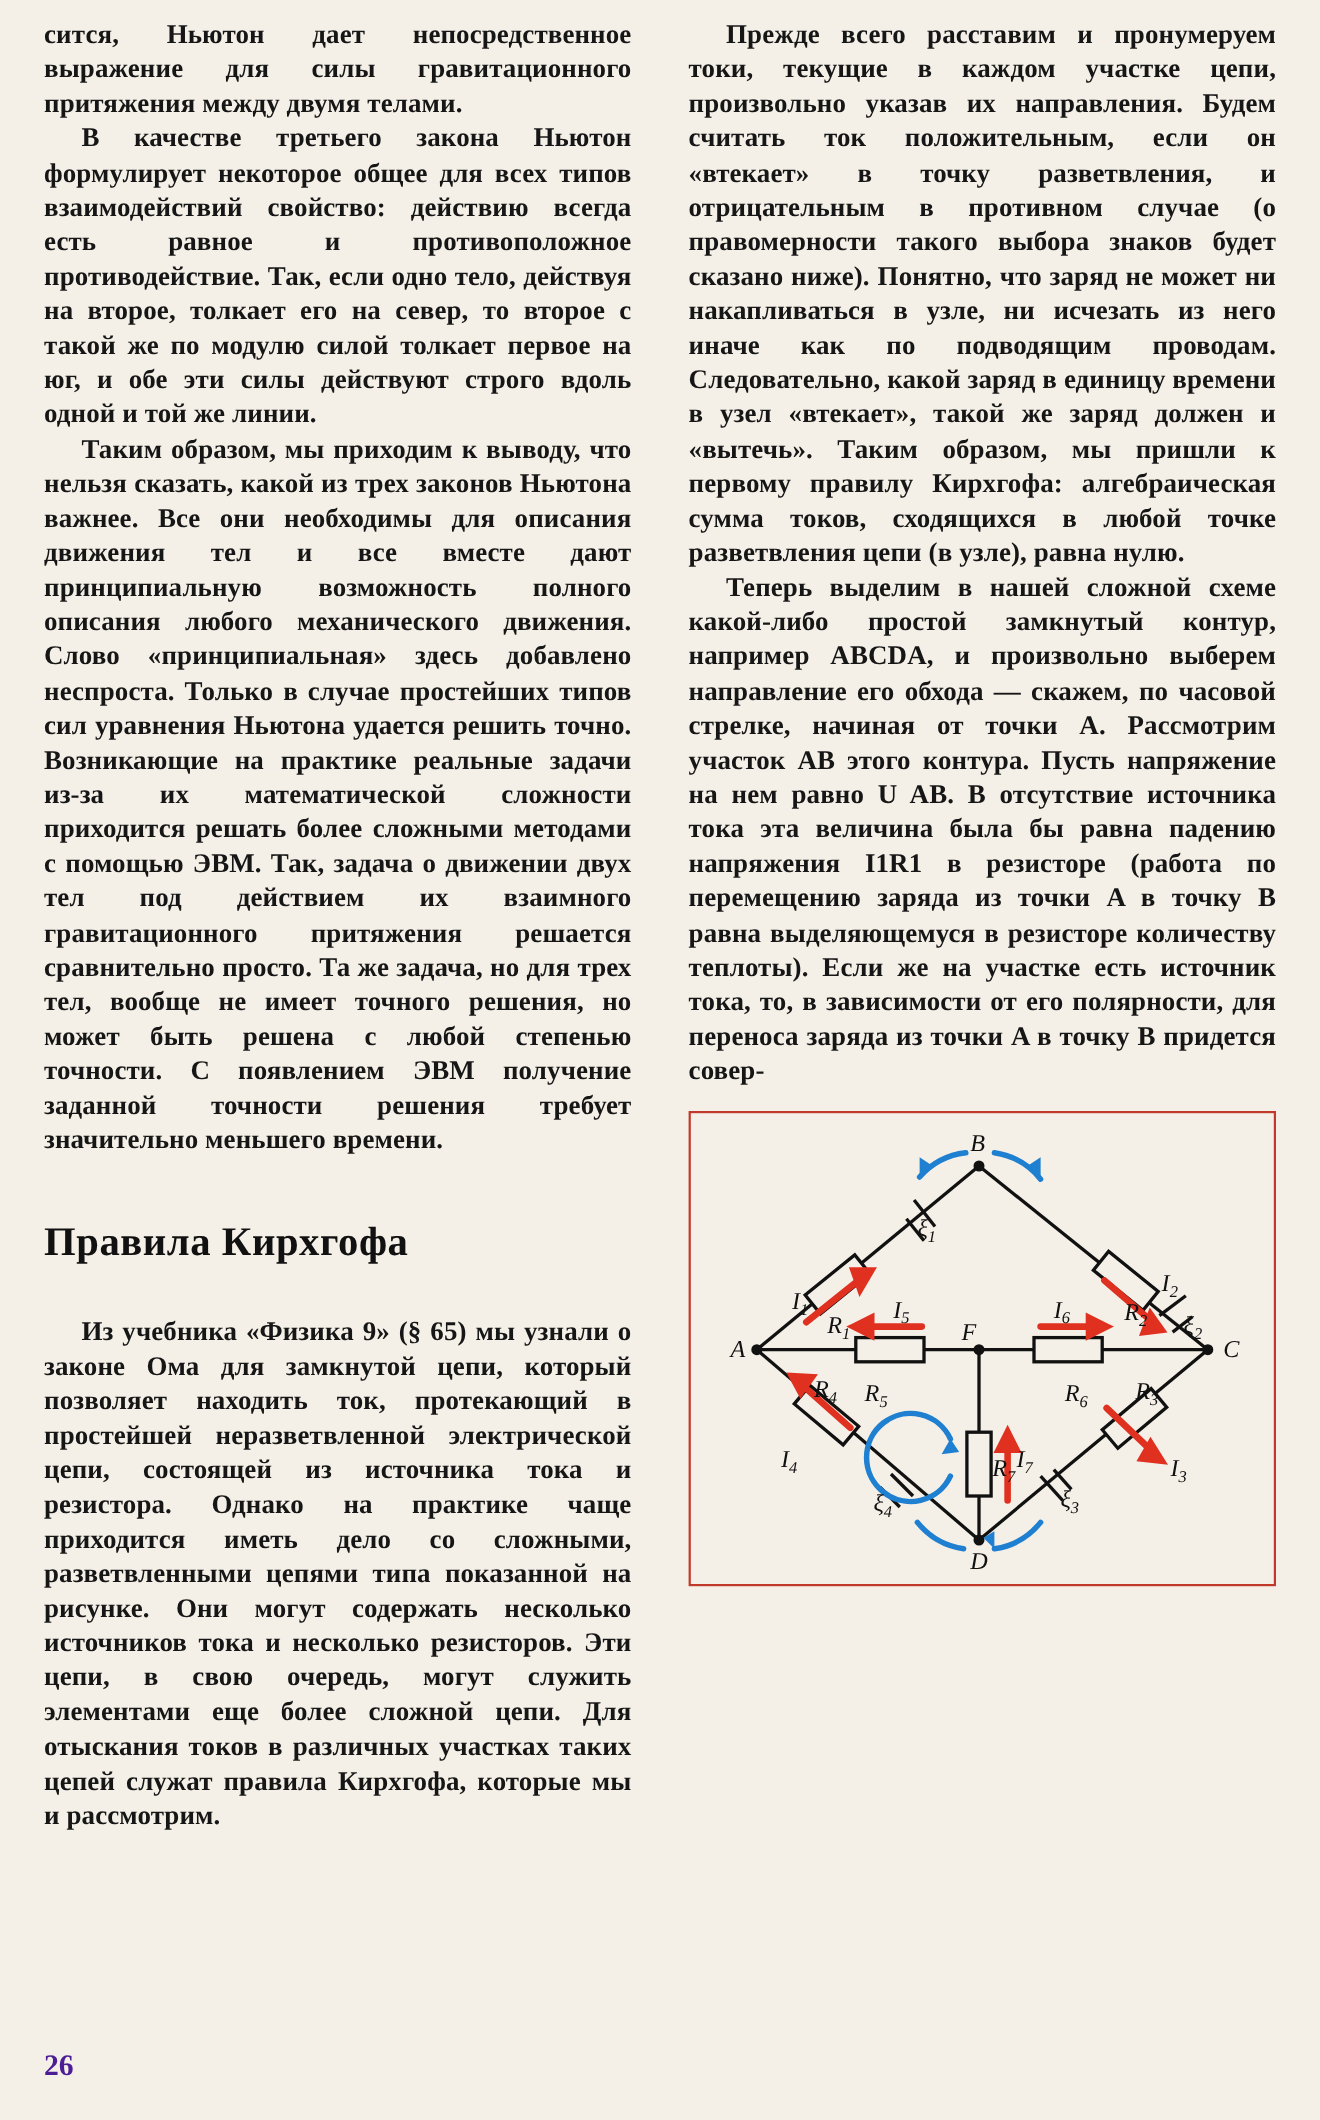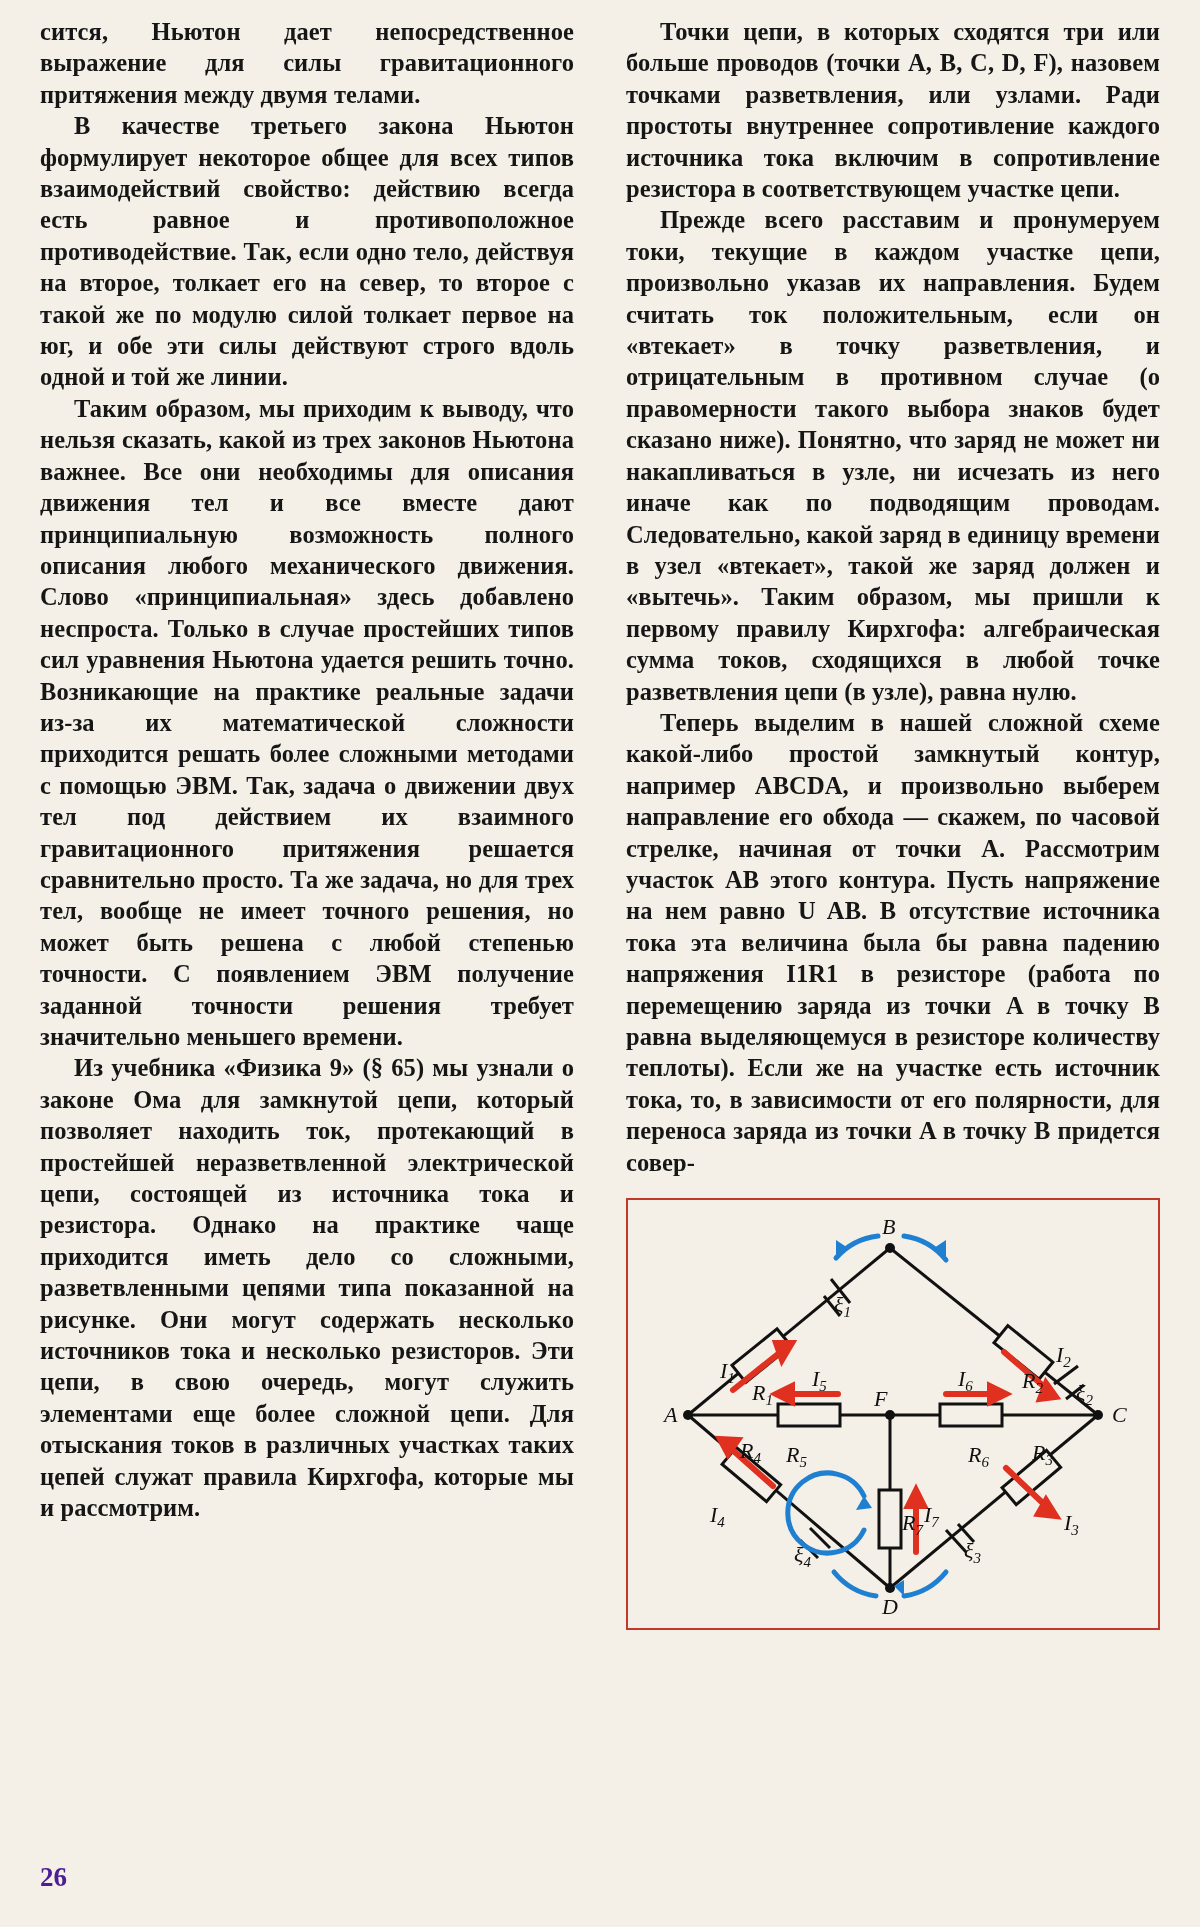--- a/index.html
+++ b/index.html
@@ -79,25 +79,25 @@
 </head>
 <body>
 
 <div class="page">
   <div class="columns">
 
     <div class="col">
       <p>сится, Ньютон дает непосредственное выражение для силы гравитационного притяжения между двумя телами.</p>
       <p class="indent">В качестве третьего закона Ньютон формулирует некоторое общее для всех типов взаимодействий свойство: действию всегда есть равное и противоположное противодействие. Так, если одно тело, действуя на второе, толкает его на север, то второе с такой же по модулю силой толкает первое на юг, и обе эти силы действуют строго вдоль одной и той же линии.</p>
       <p class="indent">Таким образом, мы приходим к выводу, что нельзя сказать, какой из трех законов Ньютона важнее. Все они необходимы для описания движения тел и все вместе дают принципиальную возможность полного описания любого механического движения. Слово «принципиальная» здесь добавлено неспроста. Только в случае простейших типов сил уравнения Ньютона удается решить точно. Возникающие на практике реальные задачи из-за их математической сложности приходится решать более сложными методами с помощью ЭВМ. Так, задача о движении двух тел под действием их взаимного гравитационного притяжения решается сравнительно просто. Та же задача, но для трех тел, вообще не имеет точного решения, но может быть решена с любой степенью точности. С появлением ЭВМ получение заданной точности решения требует значительно меньшего времени.</p>
+      <h2 class="section-title">Правила Кирхгофа</h2>
       <p class="indent">Из учебника «Физика 9» (§ 65) мы узнали о законе Ома для замкнутой цепи, который позволяет находить ток, протекающий в простейшей неразветвленной электрической цепи, состоящей из источника тока и резистора. Однако на практике чаще приходится иметь дело со сложными, разветвленными цепями типа показанной на рисунке. Они могут содержать несколько источников тока и несколько резисторов. Эти цепи, в свою очередь, могут служить элементами еще более сложной цепи. Для отыскания токов в различных участках таких цепей служат правила Кирхгофа, которые мы и рассмотрим.</p>
     </div>
 
     <div class="col">
-      <p class="indent">Точки цепи, в которых сходятся три или больше проводов (точки A, B, C, D, F), назовем точками разветвления, или узлами. Ради простоты внутреннее сопротивление каждого источника тока включим в сопротивление резистора в соответствующем участке цепи.</p>
       <p class="indent">Прежде всего расставим и пронумеруем токи, текущие в каждом участке цепи, произвольно указав их направления. Будем считать ток положительным, если он «втекает» в точку разветвления, и отрицательным в противном случае (о правомерности такого выбора знаков будет сказано ниже). Понятно, что заряд не может ни накапливаться в узле, ни исчезать из него иначе как по подводящим проводам. Следовательно, какой заряд в единицу времени в узел «втекает», такой же заряд должен и «вытечь». Таким образом, мы пришли к первому правилу Кирхгофа: алгебраическая сумма токов, сходящихся в любой точке разветвления цепи (в узле), равна нулю.</p>
       <p class="indent">Теперь выделим в нашей сложной схеме какой-либо простой замкнутый контур, например ABCDA, и произвольно выберем направление его обхода — скажем, по часовой стрелке, начиная от точки A. Рассмотрим участок AB этого контура. Пусть напряжение на нем равно U AB. В отсутствие источника тока эта величина была бы равна падению напряжения I1R1 в резисторе (работа по перемещению заряда из точки A в точку B равна выделяющемуся в резисторе количеству теплоты). Если же на участке есть источник тока, то, в зависимости от его полярности, для переноса заряда из точки A в точку B придется совер-</p>
 
       <div class="figure-box">
         <svg width="530" height="428" viewBox="0 0 530 428" xmlns="http://www.w3.org/2000/svg">
 
           <g stroke="#111" stroke-width="3" fill="none">
             <line x1="60" y1="215" x2="262" y2="48"></line>
             <line x1="262" y1="48" x2="470" y2="215"></line>
             <line x1="470" y1="215" x2="262" y2="388"></line>

